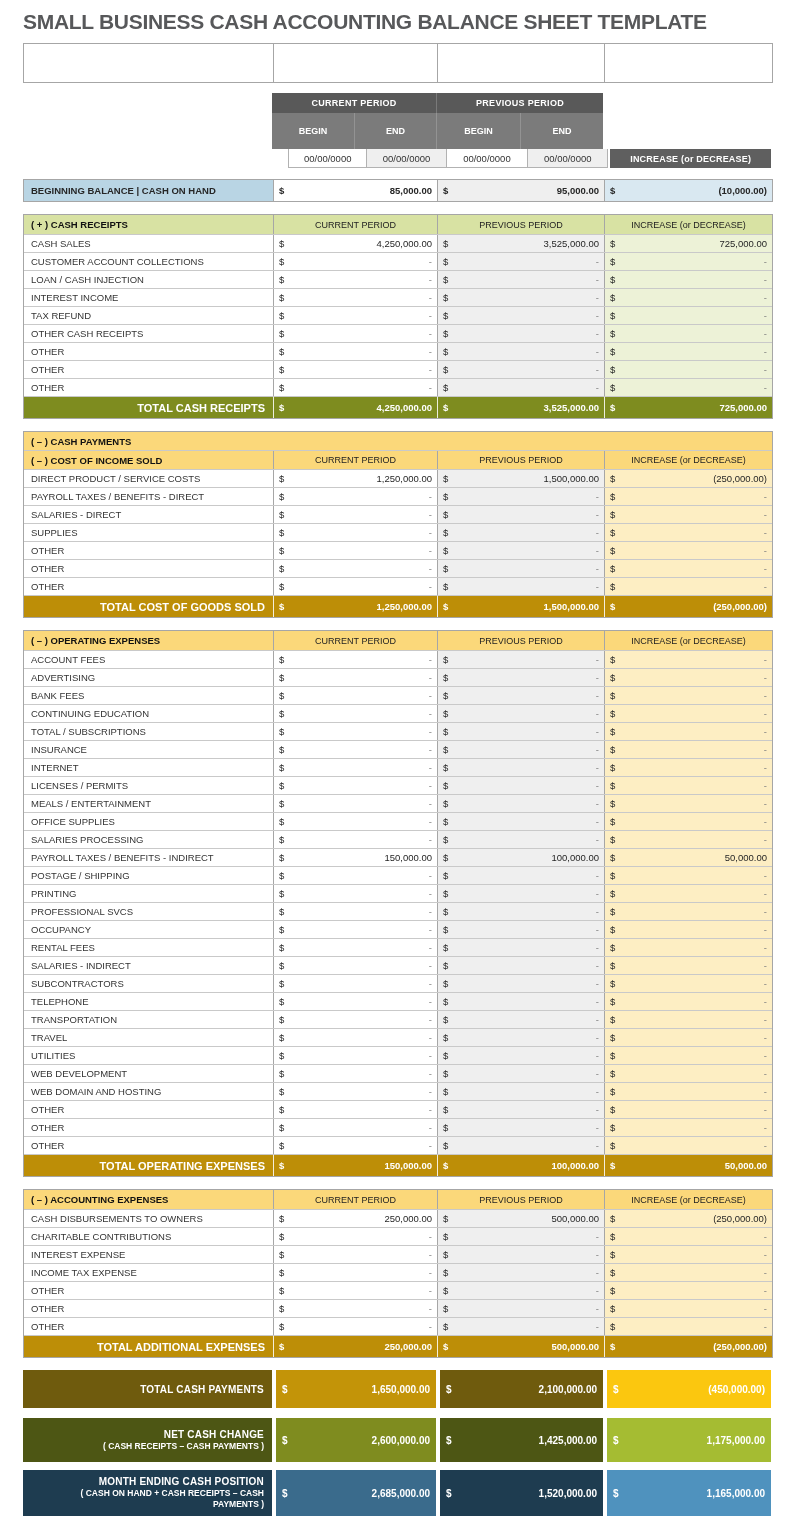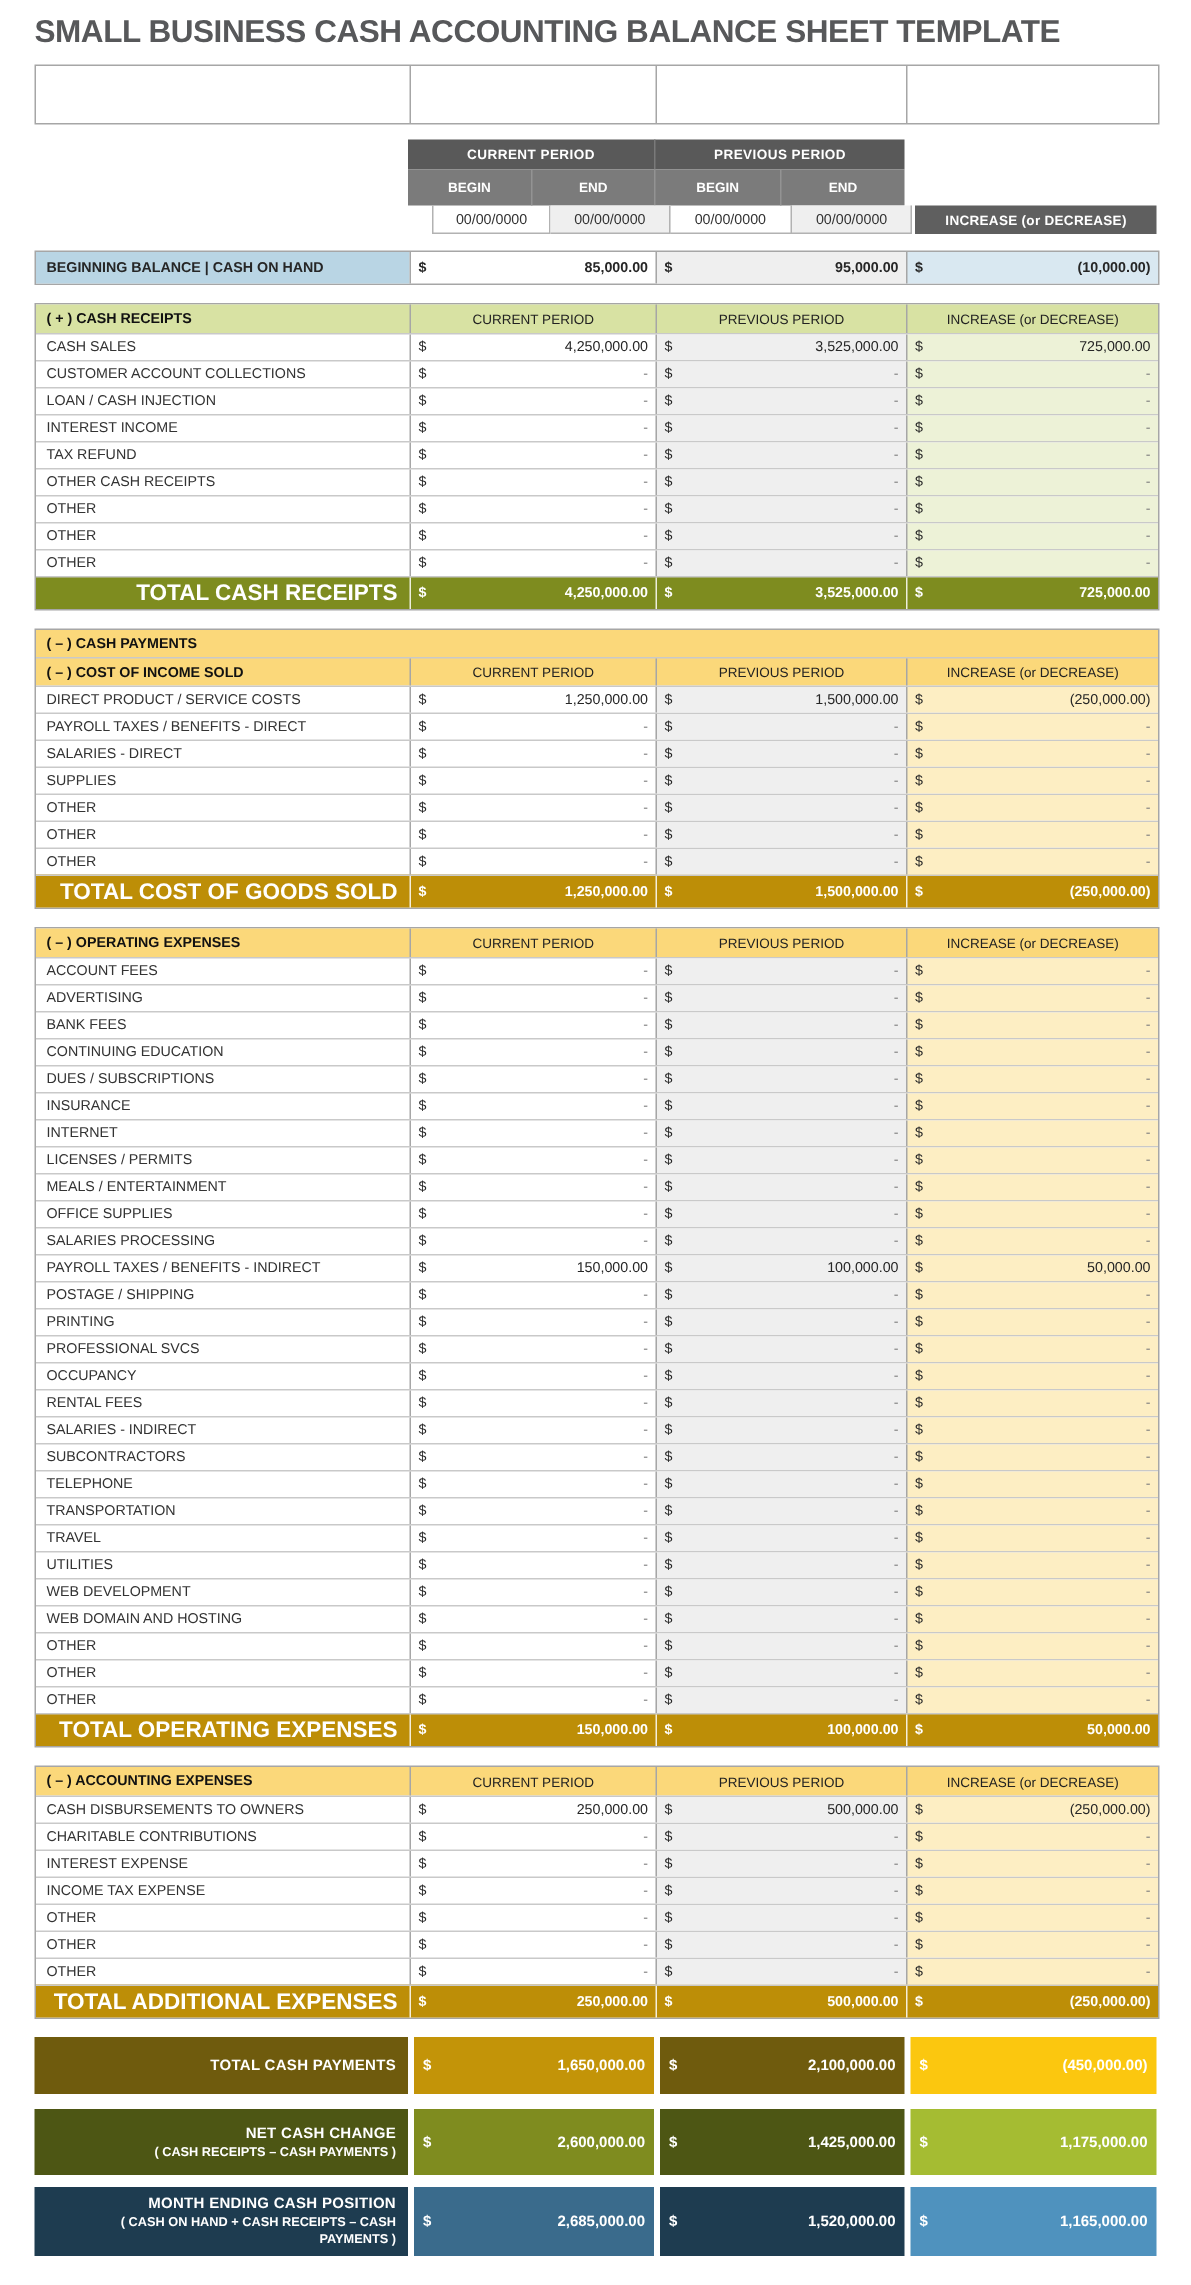--- a/index.html
+++ b/index.html
@@ -27,21 +27,21 @@
   .ihead { background: #b9d5e4; font-weight: bold; padding-left: 8px; font-size: 9.5px; color: #111; }
   .info-input-row { height: 38px; }
   .input-cell { background: #fff; padding-left: 8px; }
 
   
   .periods { margin-left: 249px; margin-bottom: 11px; }
   .p-row1 { display: flex; height: 20px; }
   .p-head { background: #595959; color: #fff; font-weight: bold; font-size: 9px; display: flex; align-items: center; justify-content: center; letter-spacing: 0.3px; }
   .p-cur { width: 164px; }
   .p-prev { width: 167px; border-left: 1px solid #7a7a7a; }
-  .p-row2 { display: flex; height: 24px; }
+  .p-row2 { display: flex; height: 36px; }
   .p-sub { background: #7b7b7b; color: #fff; font-weight: bold; font-size: 9px; display: flex; align-items: center; justify-content: center; }
   .p-sub + .p-sub { border-left: 1px solid #939393; }
   .pw1 { width: 82px; } .pw2 { width: 82px; } .pw3 { width: 84px; } .pw4 { width: 83px; }
   .p-row3 { display: flex; height: 19px; padding-left: 16px; }
   .date-cell { font-size: 9.5px; color: #333; display: flex; align-items: center; justify-content: center; border: 1px solid #b2b2b2; border-top: none; }
   .date-cell + .date-cell { border-left: none; }
   .date-alt { background: #efefef; }
   .inc-head { width: 166px; margin-left: 2px; background: #5f5f5f; color: #fff; font-weight: bold; font-size: 9px; display: flex; align-items: center; justify-content: center; height: 19px; letter-spacing: 0.2px; }
 
   
@@ -62,21 +62,21 @@
   .sec { margin-bottom: 12px; }
   .banner-row { height: 18px; }
   .sec-head { height: 19px; }
   .sec-title { font-weight: bold; padding-left: 7px; font-size: 9.5px; color: #111; }
   .colhead { justify-content: center; font-size: 9px; color: #222; }
   .data-row { height: 18px; }
   .lbl { padding-left: 7px; color: #333; }
   .total-row { height: 22px; }
   .total-row .cell { color: #fff; font-weight: bold; }
   .total-row .c2, .total-row .c3, .total-row .c4 { border-left: 1px solid rgba(255,255,255,0.85); }
-  .total-lbl { justify-content: flex-end; padding-right: 8px; font-size: 15px; }
+  .total-lbl { justify-content: flex-end; padding-right: 8px; font-size: 11px; }
   .total-row .amt, .total-row .cur { font-weight: bold; }
 
   
   .summary { display: flex; width: 750px; }
   .s-label { width: 249px; display: flex; flex-direction: column; align-items: flex-end; justify-content: center; padding-right: 8px; }
   .s-main { color: #fff; font-weight: bold; font-size: 10px; letter-spacing: 0.2px; }
   .s-sub { color: #fff; font-weight: bold; font-size: 8.5px; margin-top: 1px; text-align: right; max-width: 225px; white-space: normal; line-height: 1.25; }
   .s-val { display: flex; justify-content: space-between; align-items: center; padding: 0 6px; margin-left: 4px; }
   .s-val .cur, .s-val .amt { color: #fff; font-weight: bold; font-size: 10px; }
   .s-cur-col { width: 160px; }
@@ -488,21 +488,21 @@
           <div class="cell c3 money prevcol">
             <span class="cur">$</span>
             <span class="amt dash">-</span>
           </div>
           <div class="cell c4 money" style="background: rgb(253, 238, 195);">
             <span class="cur">$</span>
             <span class="amt dash">-</span>
           </div>
         </div>
         <div class="row data-row">
-          <div class="cell c1 lbl">DUES / SUBSCRIPTIONS</div>
+          <div class="cell c1 lbl">TOTAL / SUBSCRIPTIONS</div>
           <div class="cell c2 money">
             <span class="cur">$</span>
             <span class="amt dash">-</span>
           </div>
           <div class="cell c3 money prevcol">
             <span class="cur">$</span>
             <span class="amt dash">-</span>
           </div>
           <div class="cell c4 money" style="background: rgb(253, 238, 195);">
             <span class="cur">$</span>

